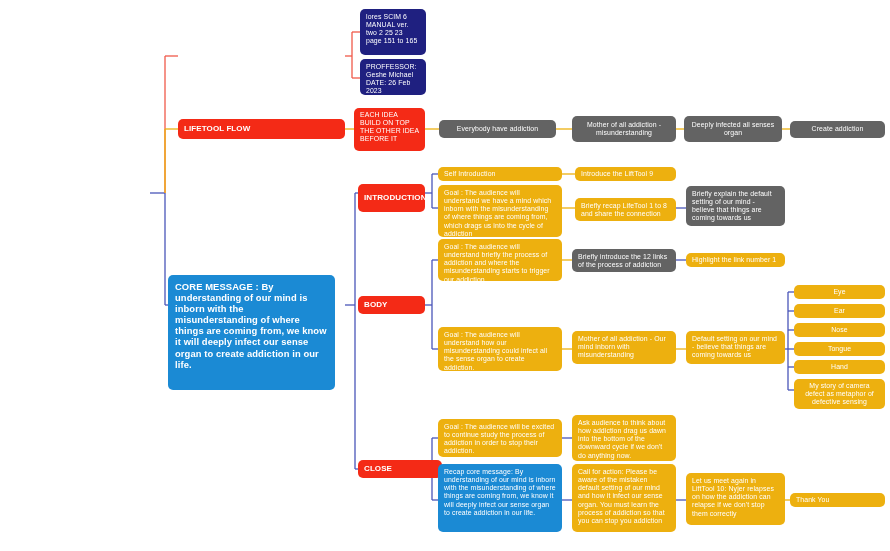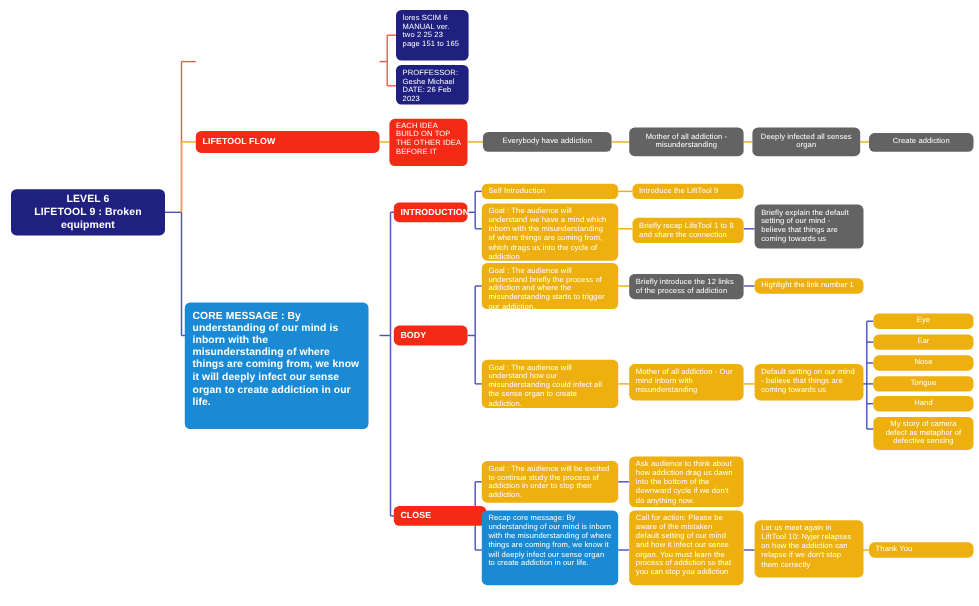--- a/index.html
+++ b/index.html
@@ -114,24 +114,20 @@
       <path d="M432 438 H438" stroke="#4a55b8"></path>
       <path d="M432 500 H438" stroke="#4a55b8"></path>
 
       <path d="M562 438 H572" stroke="#4a55b8"></path>
       <path d="M562 500 H572" stroke="#4a55b8"></path>
       <path d="M676 500 H686" stroke="#4a55b8"></path>
       <path d="M782 500 H790" stroke="#edb00f"></path>
     </g>
   </svg>
 
-  <div class="node navy center" style="left:10px;top:172px;width:140px;height:42px;">
-    <span style="white-space:pre-line;">LEVEL 6
-LIFETOOL 9 : Broken equipment</span>
-  </div>
 
   <div class="node navy tiny" style="left:360px;top:9px;width:66px;height:46px;align-items:flex-start;padding-top:4px;">
     <span>lores SCIM 6 MANUAL ver. two 2 25 23 page 151 to 165</span>
   </div>
   <div class="node navy tiny" style="left:360px;top:59px;width:66px;height:36px;align-items:flex-start;padding-top:4px;">
     <span>PROFFESSOR: Geshe Michael DATE: 26 Feb 2023</span>
   </div>
 
   <div class="node red branch" style="left:178px;top:119px;width:167px;height:20px;">
     <span>LIFETOOL FLOW</span>
@@ -149,21 +145,21 @@
     <span>Deeply infected all senses organ</span>
   </div>
   <div class="node gray tiny centertext" style="left:790px;top:121px;width:95px;height:17px;justify-content:center;">
     <span>Create addiction</span>
   </div>
 
   <div class="node blue core" style="left:168px;top:275px;width:167px;height:115px;align-items:flex-start;padding:6px 7px;justify-content:flex-end;">
     <span>CORE MESSAGE : By understanding of our mind is inborn with the misunderstanding of where things are coming from, we know it will deeply infect our sense organ to create addiction in our life.</span>
   </div>
 
-  <div class="node red branch" style="left:358px;top:184px;width:67px;height:18px;">
+  <div class="node red branch" style="left:358px;top:184px;width:67px;height:28px;">
     <span>INTRODUCTION</span>
   </div>
   <div class="node amber tiny" style="left:438px;top:167px;width:124px;height:14px;">
     <span>Self Introduction</span>
   </div>
   <div class="node amber tiny" style="left:575px;top:167px;width:101px;height:14px;">
     <span>Introduce the LiftTool 9</span>
   </div>
   <div class="node amber tiny" style="left:438px;top:185px;width:124px;height:52px;align-items:flex-start;padding-top:4px;">
     <span>Goal : The audience will understand we have a mind which inborn with the misunderstanding of where things are coming from, which drags us into the cycle of addiction</span>

